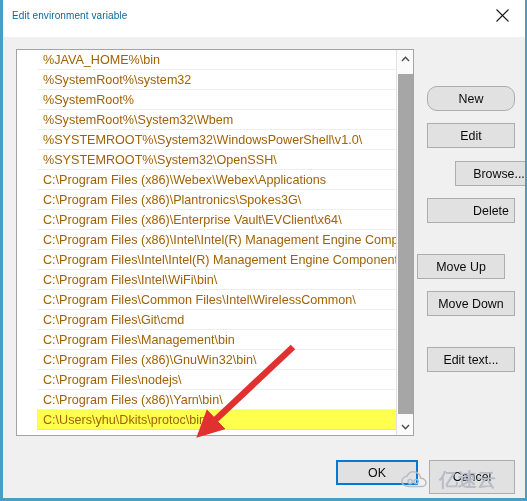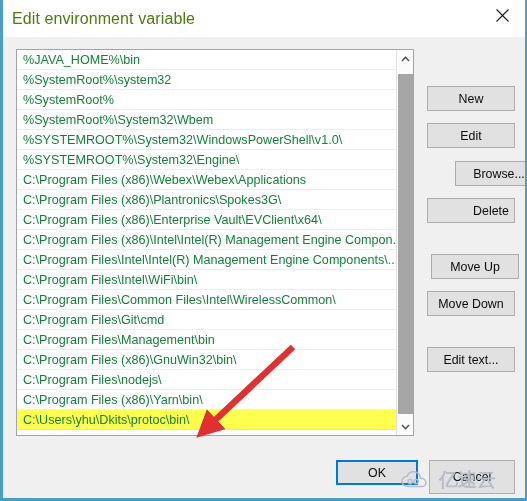--- a/index.html
+++ b/index.html
@@ -26,22 +26,22 @@
     left: 0; top: 0;
     width: 522px;
     height: 37px;
     background: #ffffff;
     box-sizing: border-box;
   }
   .title-text {
     position: absolute;
     left: 9px;
     top: 10px;
-    font-size: 16px;
-    color: #4d7c0f;
+    font-size: 10px;
+    color: #0369a1;
     letter-spacing: 0.1px;
     white-space: nowrap;
   }
   .close-btn {
     position: absolute;
     right: 0;
     top: 0;
     width: 46px;
     height: 30px;
     display: flex;
@@ -79,27 +79,28 @@
     left: 0; top: 0;
     right: 17px;
     bottom: 0;
     overflow: hidden;
   }
   .row {
     height: 20px;
     line-height: 20px;
     padding-left: 6px;
     font-size: 12.6px;
-    color: #15803d;
+    color: #a16207;
     white-space: nowrap;
     overflow: hidden;
     border-bottom: 1px solid #eeeeee;
     box-sizing: border-box;
     background: #ffffff;
     cursor: default;
+    margin-left: 20px;
   }
   .row.highlight {
     background: #ffff4d;
     border-bottom: 1px solid #f2f24a;
   }
 
   
   .scrollbar {
     position: absolute;
     right: 0;
@@ -145,25 +146,25 @@
     font-family: "Liberation Sans", sans-serif;
     font-size: 12.4px;
     color: #0b0b0b;
     display: flex;
     align-items: center;
     justify-content: center;
     cursor: default;
     padding: 0;
     white-space: nowrap;
   }
-  .btn-new       { left: 424px; top: 49px; }
+  .btn-new       { left: 424px; top: 49px; border-radius: 10px; }
   .btn-edit      { left: 424px; top: 86px; }
   .btn-browse    { left: 424px; top: 124px; margin-left: 28px; }
   .btn-delete    { left: 424px; top: 161px; padding-left: 40px; }
-  .btn-moveup    { left: 428px; top: 217px; }
+  .btn-moveup    { left: 414px; top: 217px; }
   .btn-movedown  { left: 424px; top: 254px; }
   .btn-edittext  { left: 424px; top: 310px; }
 
   
   .btn-ok {
     position: absolute;
     left: 333px;
     top: 460px;
     width: 82px;
     height: 25px;
@@ -246,21 +247,21 @@
 
   <div class="body">
 
     <div class="listbox">
       <div class="list-inner">
         <div class="row">%JAVA_HOME%\bin</div>
         <div class="row">%SystemRoot%\system32</div>
         <div class="row">%SystemRoot%</div>
         <div class="row">%SystemRoot%\System32\Wbem</div>
         <div class="row">%SYSTEMROOT%\System32\WindowsPowerShell\v1.0\</div>
-        <div class="row">%SYSTEMROOT%\System32\Engine\</div>
+        <div class="row">%SYSTEMROOT%\System32\OpenSSH\</div>
         <div class="row">C:\Program Files (x86)\Webex\Webex\Applications</div>
         <div class="row">C:\Program Files (x86)\Plantronics\Spokes3G\</div>
         <div class="row">C:\Program Files (x86)\Enterprise Vault\EVClient\x64\</div>
         <div class="row">C:\Program Files (x86)\Intel\Intel(R) Management Engine Compon...</div>
         <div class="row">C:\Program Files\Intel\Intel(R) Management Engine Components\...</div>
         <div class="row">C:\Program Files\Intel\WiFi\bin\</div>
         <div class="row">C:\Program Files\Common Files\Intel\WirelessCommon\</div>
         <div class="row">C:\Program Files\Git\cmd</div>
         <div class="row">C:\Program Files\Management\bin</div>
         <div class="row">C:\Program Files (x86)\GnuWin32\bin\</div>

